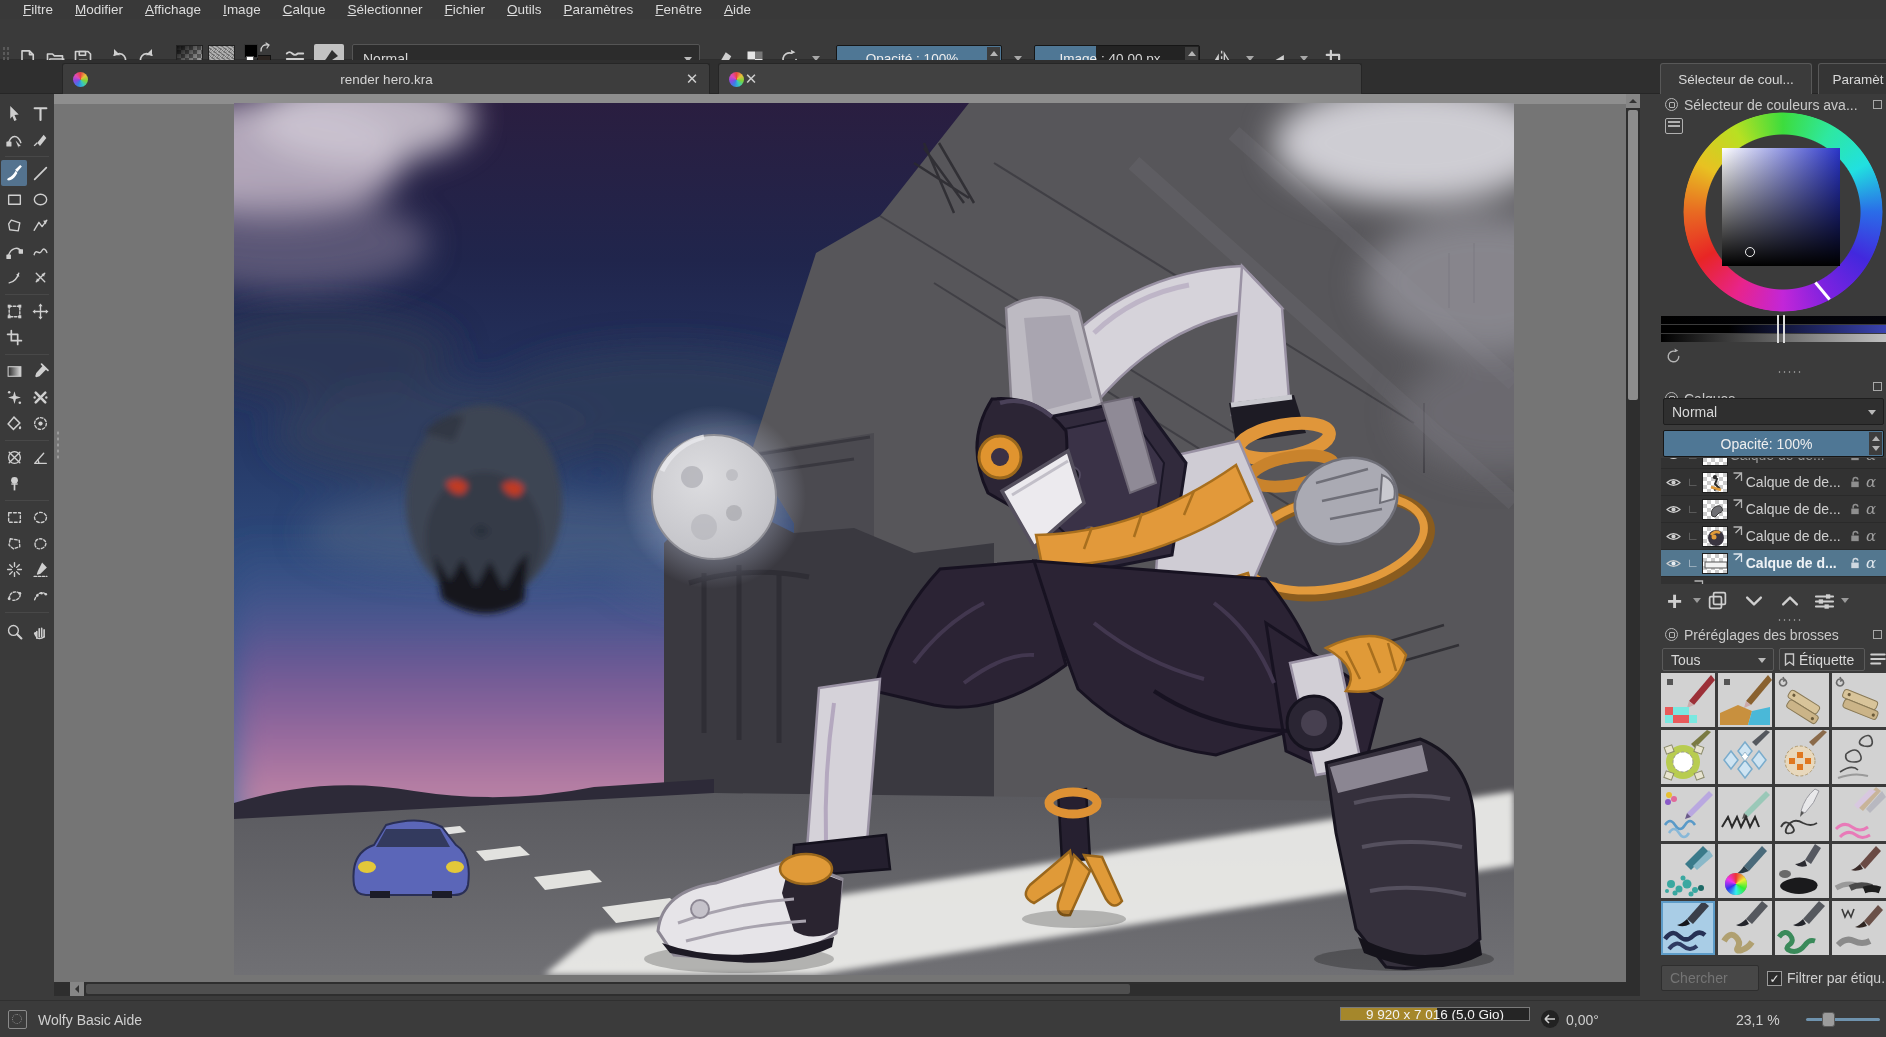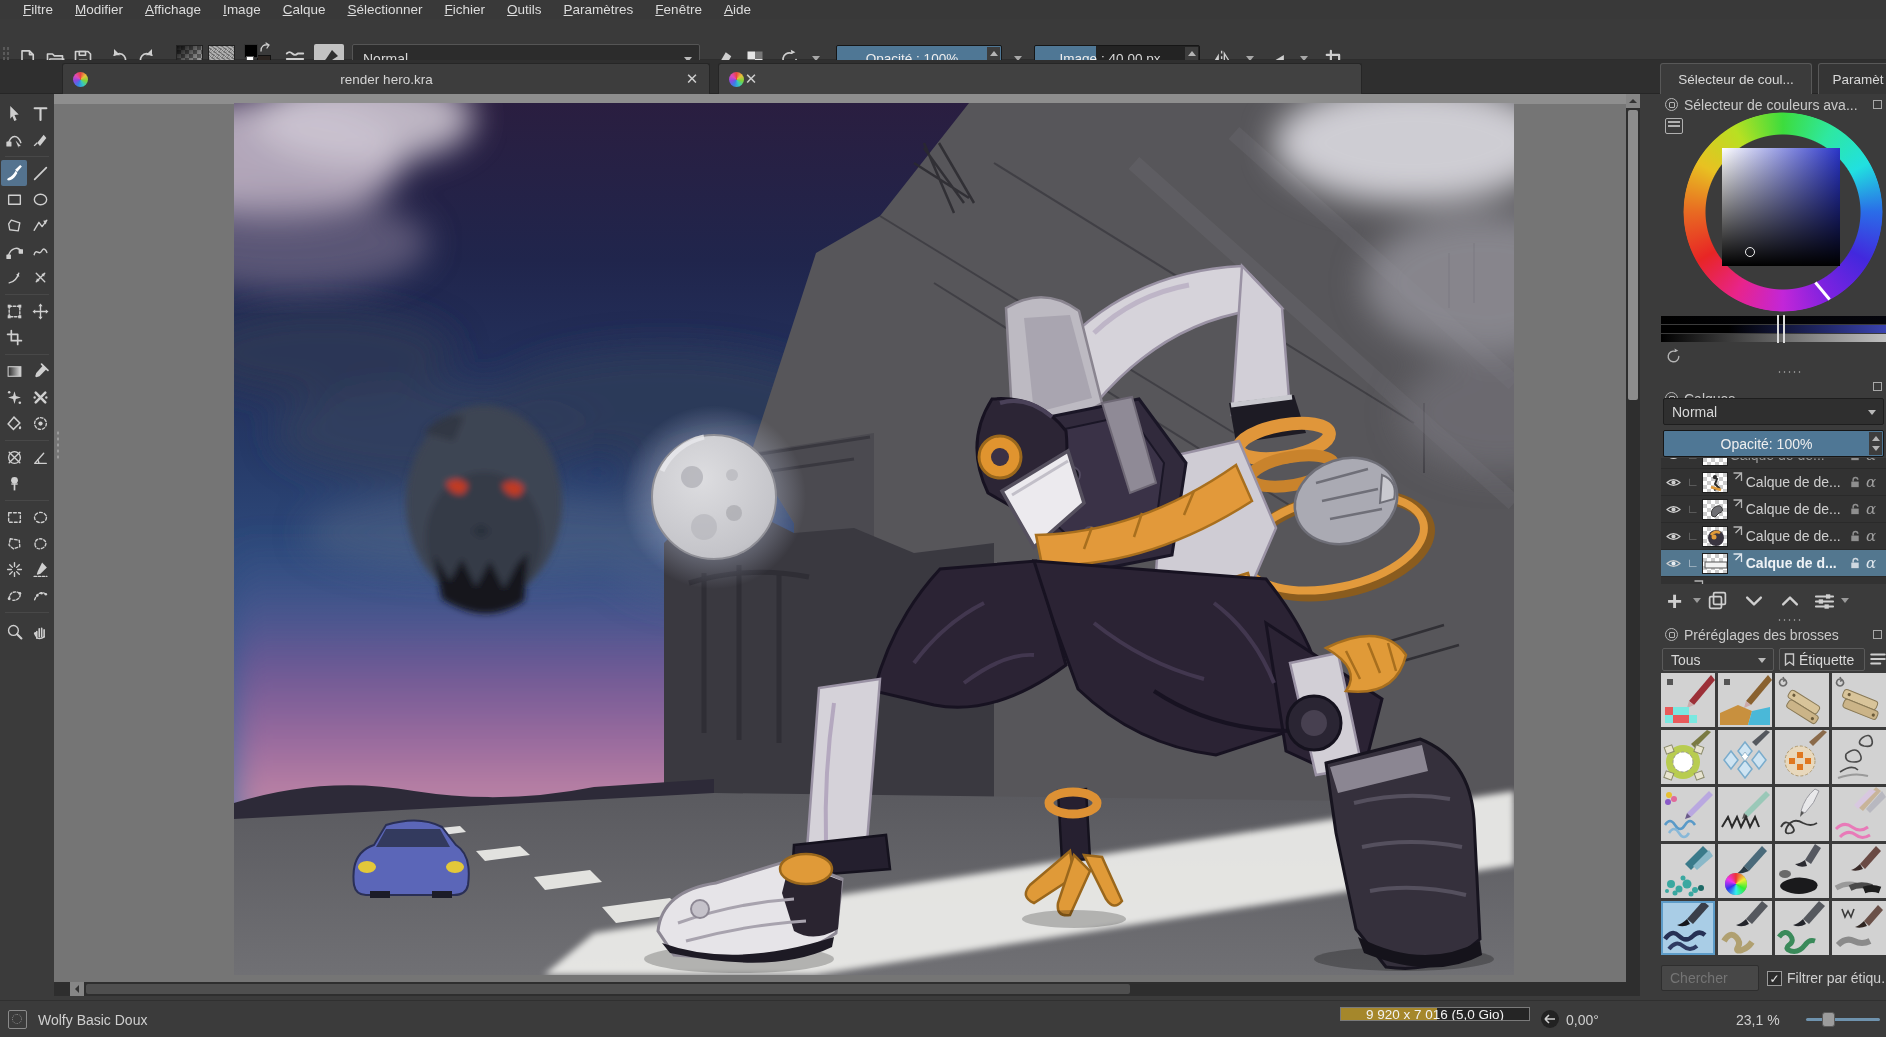--- a/index.html
+++ b/index.html
@@ -1057,21 +1057,21 @@
 
   <input class="abs" style="left: 0px; top: 871px; width: 98px; height: 26px; background: rgb(71, 71, 71); border: 1px solid rgb(46, 46, 46); border-radius: 2px; color: rgb(216, 216, 216); padding: 0px 8px; font-size: 14px; font-family: &quot;Liberation Sans&quot;, sans-serif;" placeholder="Chercher">
   <span class="chk" style="left:106px;top:877px">✓</span>
   <span class="abs" style="left:126px;top:876px;font-size:14px;color:#cfcfcf;white-space:nowrap">Filtrer par étiqu...</span>
 </div>
 
 <div id="statusbar" class="abs">
   <div class="abs" style="left:8px;top:9px;width:19px;height:19px;border:1.4px solid #8a8a8a;border-radius:2px">
     <div style="margin:3px;width:10px;height:10px;border:1.4px dotted #8a8a8a;border-radius:50%"></div>
   </div>
-  <div class="sbtext" style="left:38px">Wolfy Basic Doux</div>
+  <div class="sbtext" style="left:38px">Wolfy Basic Aide</div>
   <div id="memorybox">
     <div id="memoryfill"></div>
     <div id="memorytext">9 920 x 7 016 (5,0 Gio)</div>
   </div>
   <div class="abs" style="left:1540px;top:8px">
     <svg width="20" height="20" viewBox="0 0 20 20">
         <circle cx="10" cy="10" r="9" fill="#222"></circle>
         <path d="M5 10 H15 M5 10 L9 6 M5 10 L9 14" stroke="#cfcfcf" stroke-width="1.6" fill="none"></path>
       </svg>
   </div>

